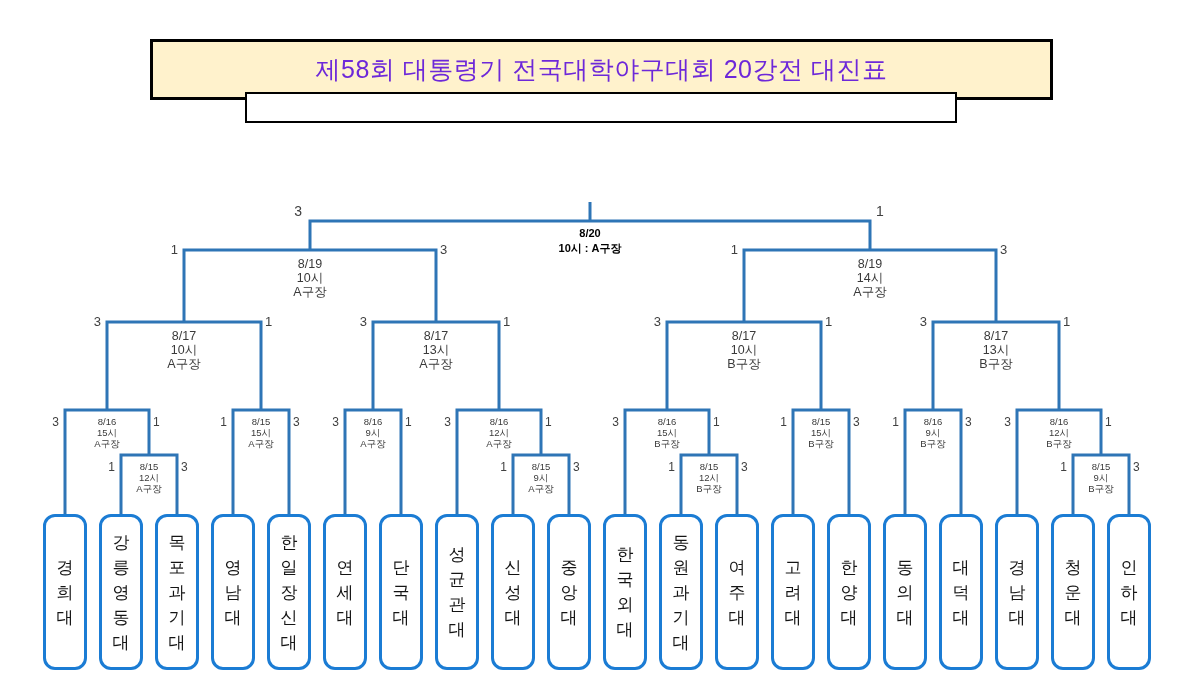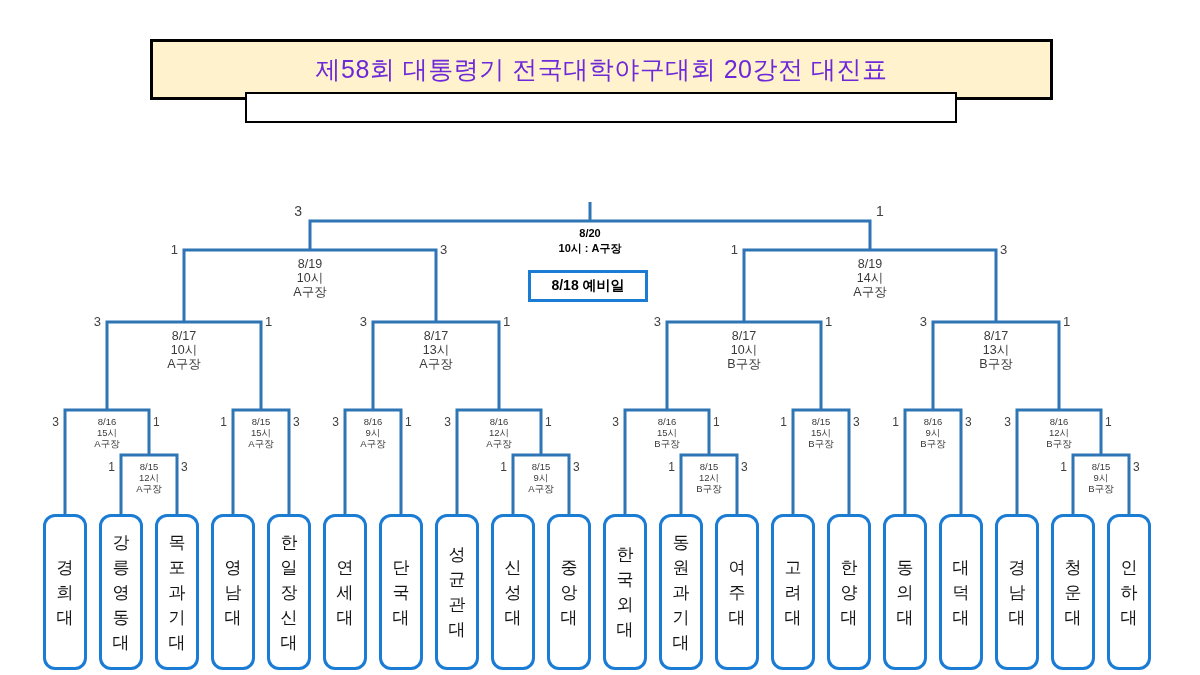--- a/index.html
+++ b/index.html
@@ -82,23 +82,20 @@
       <path d="M 107 410 L 107 322 L 261 322 L 261 410" fill="none" stroke="#2E75B6" stroke-width="3"></path>
       <path d="M 373 410 L 373 322 L 499 322 L 499 410" fill="none" stroke="#2E75B6" stroke-width="3"></path>
       <path d="M 667 410 L 667 322 L 821 322 L 821 410" fill="none" stroke="#2E75B6" stroke-width="3"></path>
       <path d="M 933 410 L 933 322 L 1059 322 L 1059 410" fill="none" stroke="#2E75B6" stroke-width="3"></path>
       <path d="M 184 322 L 184 250 L 436 250 L 436 322" fill="none" stroke="#2E75B6" stroke-width="3"></path>
       <path d="M 744 322 L 744 250 L 996 250 L 996 322" fill="none" stroke="#2E75B6" stroke-width="3"></path>
       <path d="M 310 250 L 310 221 L 870 221 L 870 250" fill="none" stroke="#2E75B6" stroke-width="3"></path>
       <path d="M 590 202 L 590 221" fill="none" stroke="#2E75B6" stroke-width="3"></path>
     </svg>
 
-  <div class="reserve-box">
-    <span>8/18 예비일</span>
-  </div>
 
   <div id="overlay">
       <div class="match-info final" style="left: 590px; top: 226px;">
         <div>8/20</div>
         <div>10시 : A구장</div>
       </div>
       <div class="score left" style="left: 280px; top: 203px; font-size: 14px;">3</div>
       <div class="score right" style="left: 876px; top: 203px; font-size: 14px;">1</div>
       <div class="match-info big" style="left: 310px; top: 257px;">
         <div>8/19</div>

